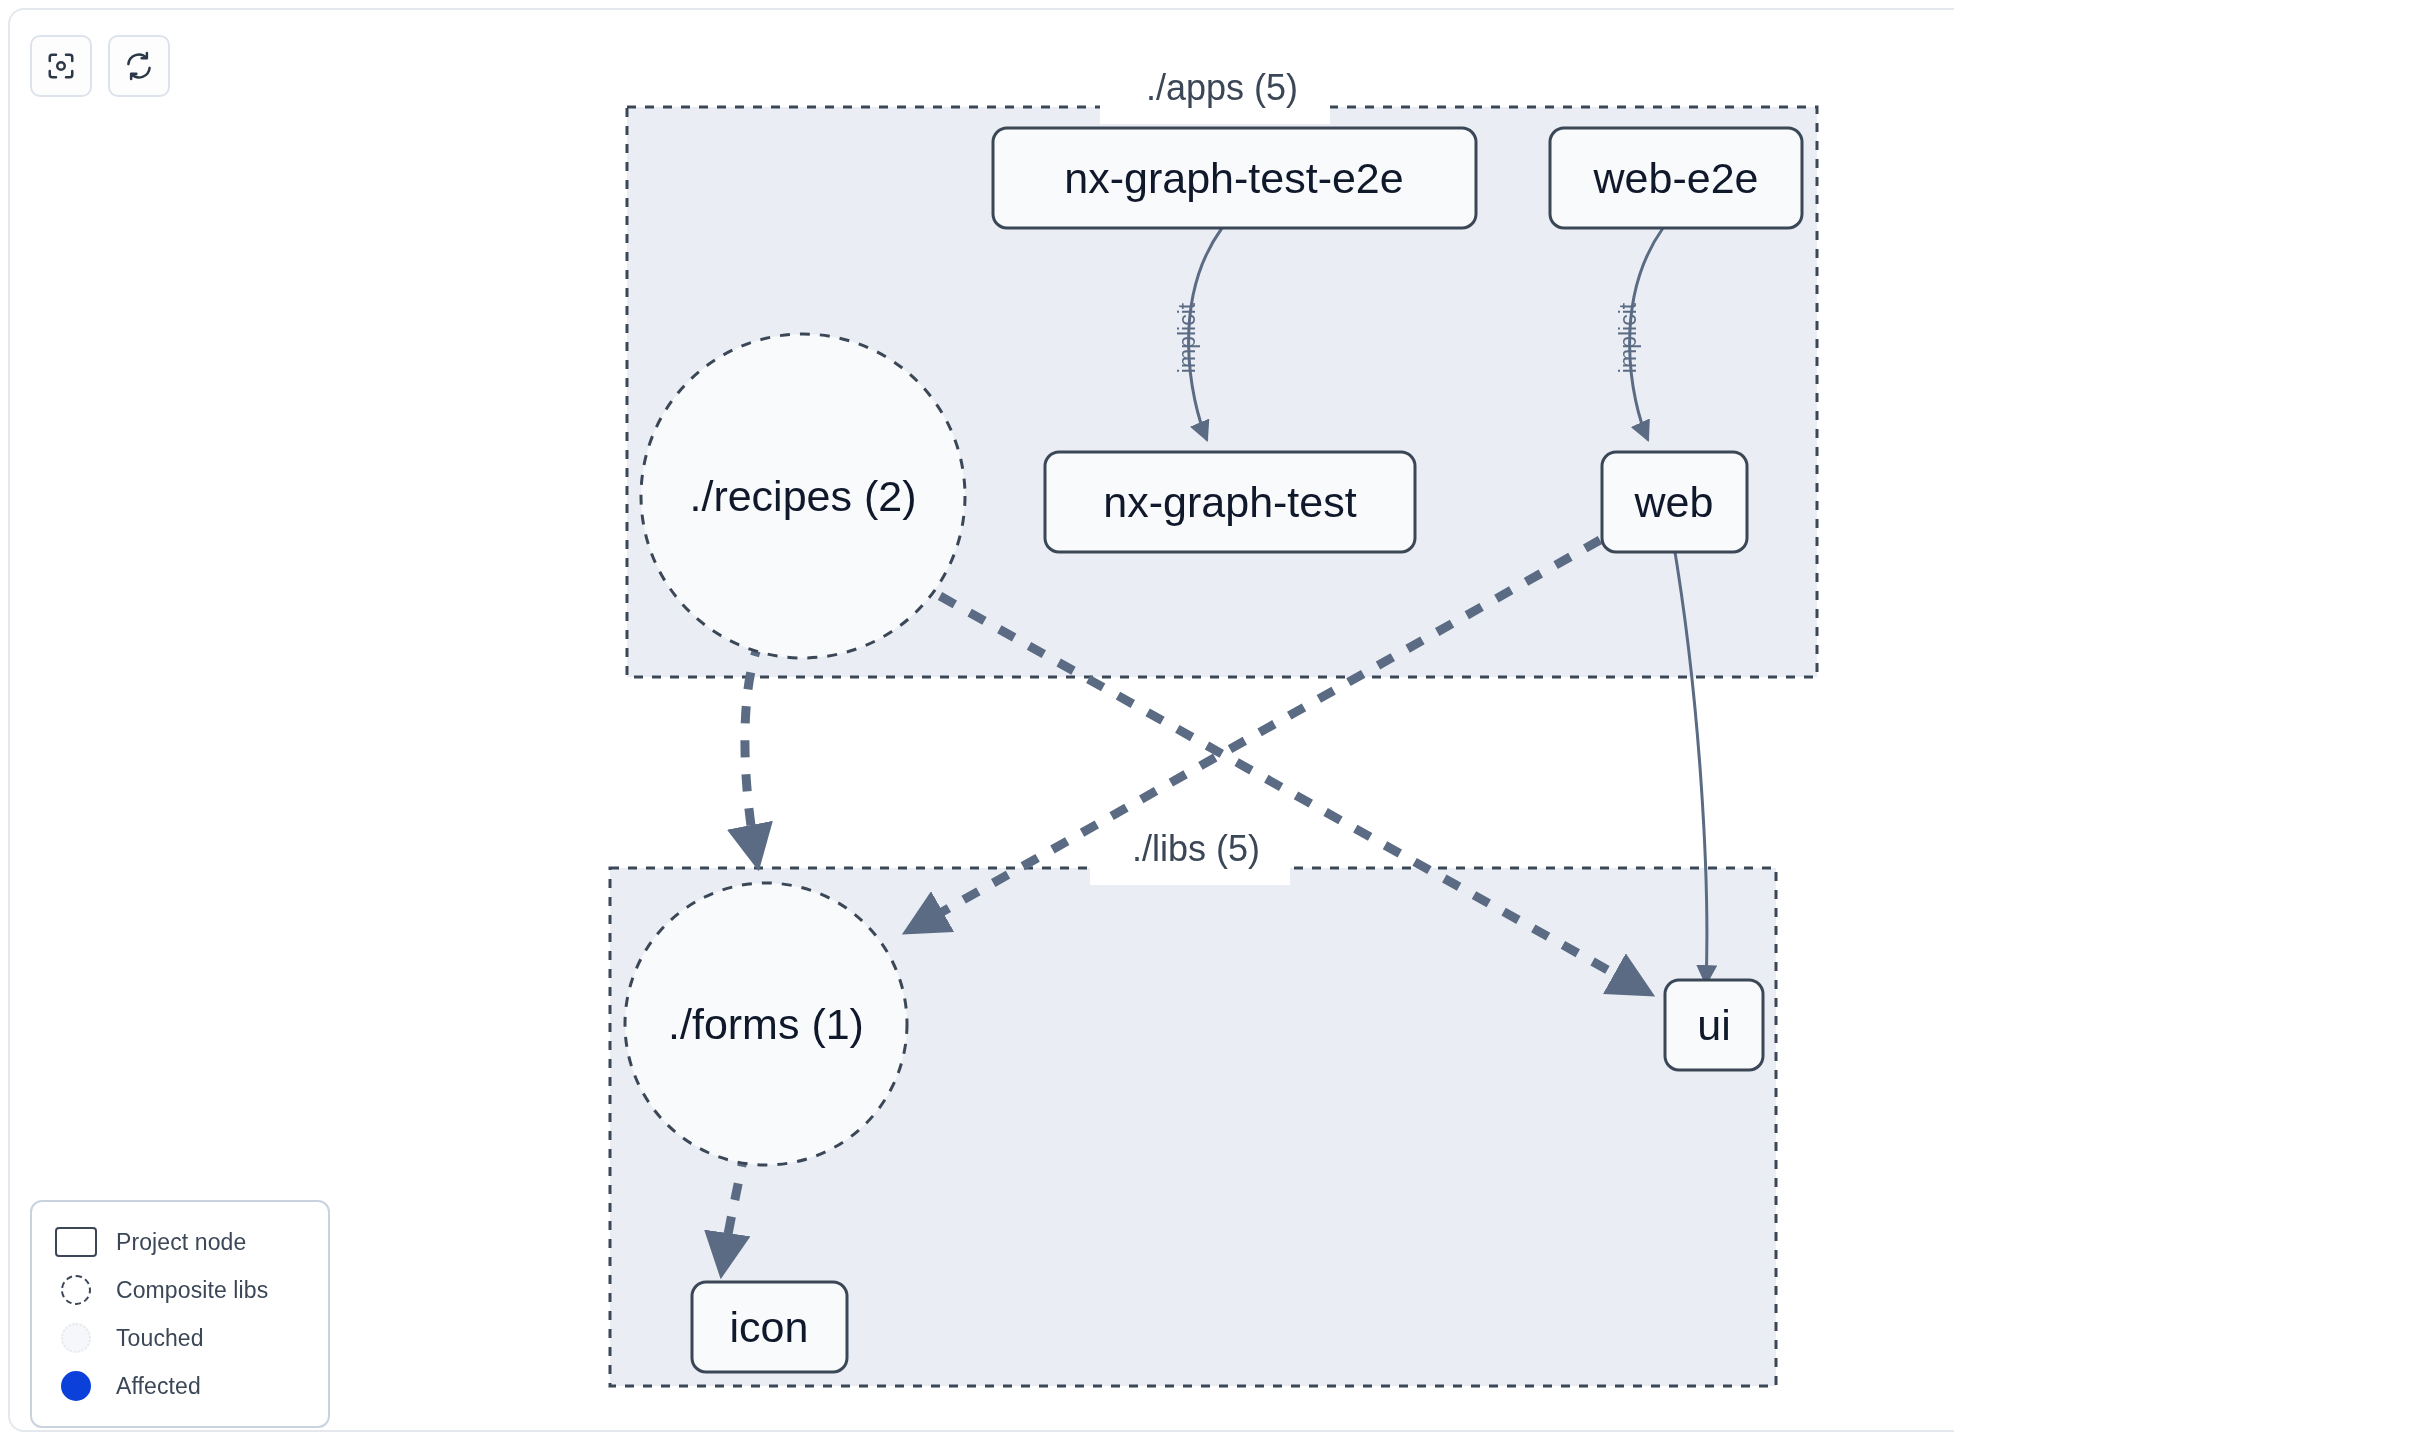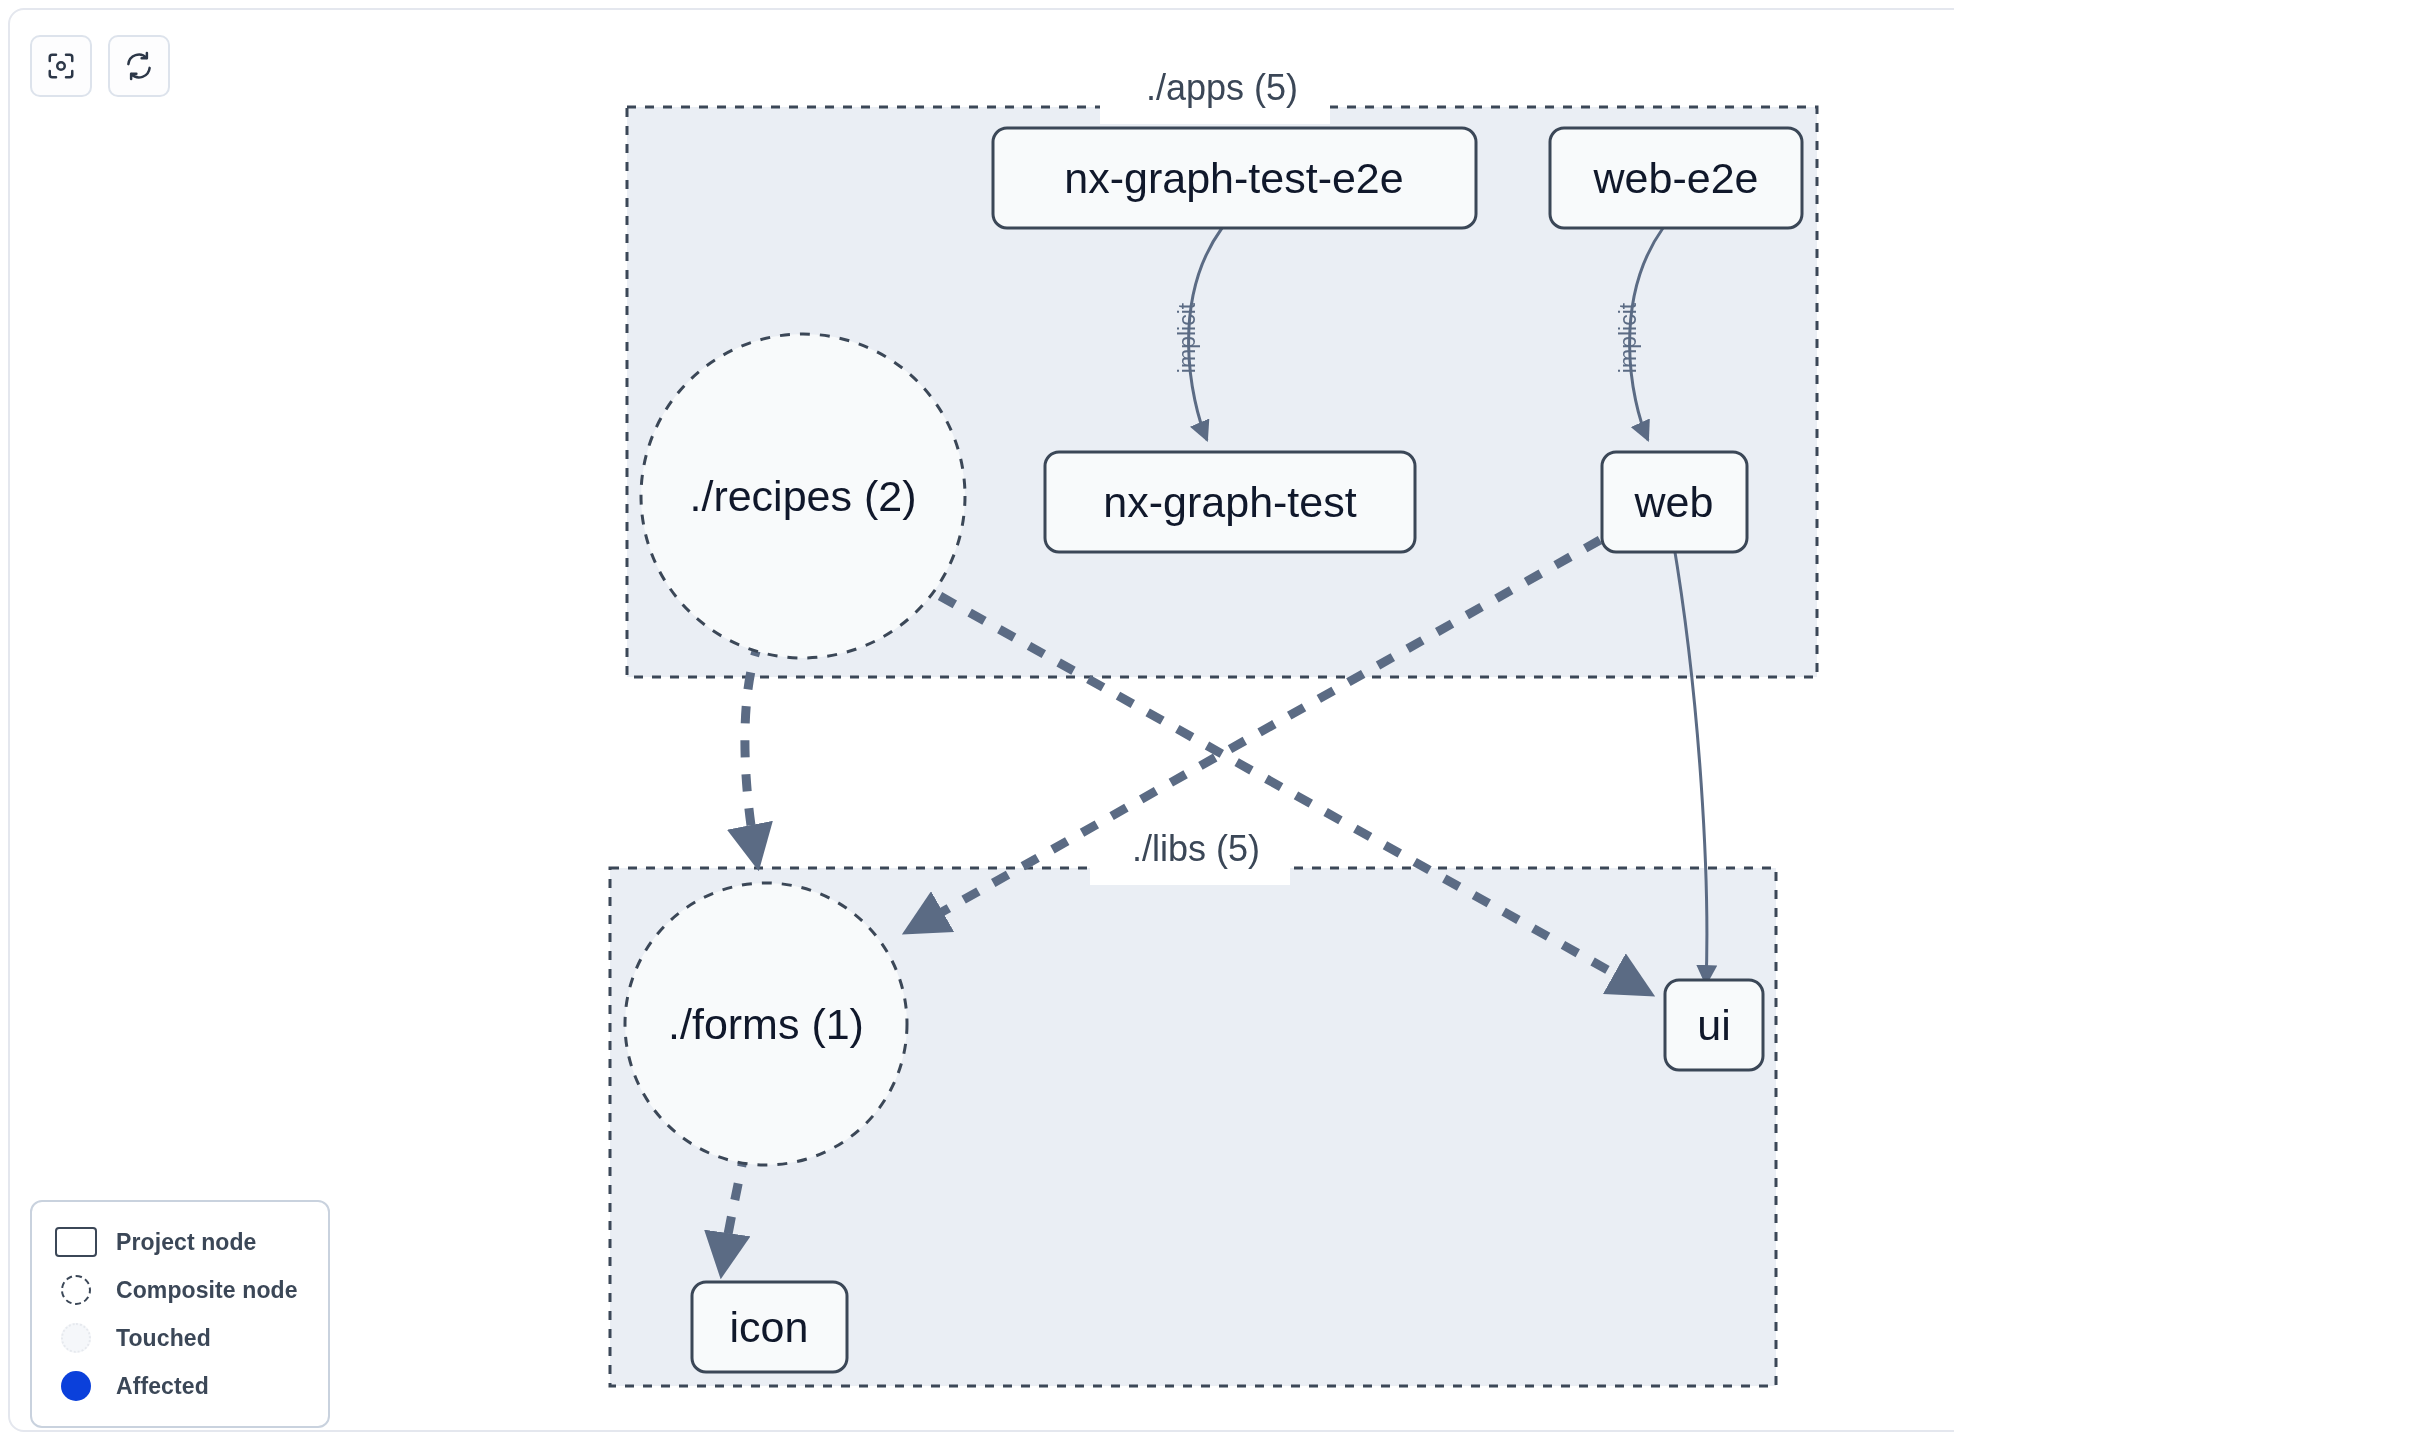--- a/index.html
+++ b/index.html
@@ -67,21 +67,20 @@
     position: absolute;
     left: 30px;
     top: 1200px;
     width: 300px;
     border: 2px solid #c9d2de;
     border-radius: 12px;
     background: #ffffff;
     padding: 16px 18px 16px 22px;
     box-sizing: border-box;
     z-index: 40;
-    font-weight: bold;
   }
   .legend-row {
     display: flex;
     align-items: center;
     height: 48px;
     gap: 18px;
   }
   .legend-swatch {
     width: 44px;
     height: 32px;
@@ -246,21 +245,21 @@
     <div class="legend-row">
       <span class="legend-swatch">
         <span class="sw-rect"></span>
       </span>
       <span class="legend-label">Project node</span>
     </div>
     <div class="legend-row">
       <span class="legend-swatch">
         <span class="sw-dashed-circle"></span>
       </span>
-      <span class="legend-label">Composite node</span>
+      <span class="legend-label">Composite libs</span>
     </div>
     <div class="legend-row">
       <span class="legend-swatch">
         <span class="sw-affected"></span>
       </span>
       <span class="legend-label">Touched</span>
     </div>
     <div class="legend-row">
       <span class="legend-swatch">
         <span class="sw-touched"></span>

